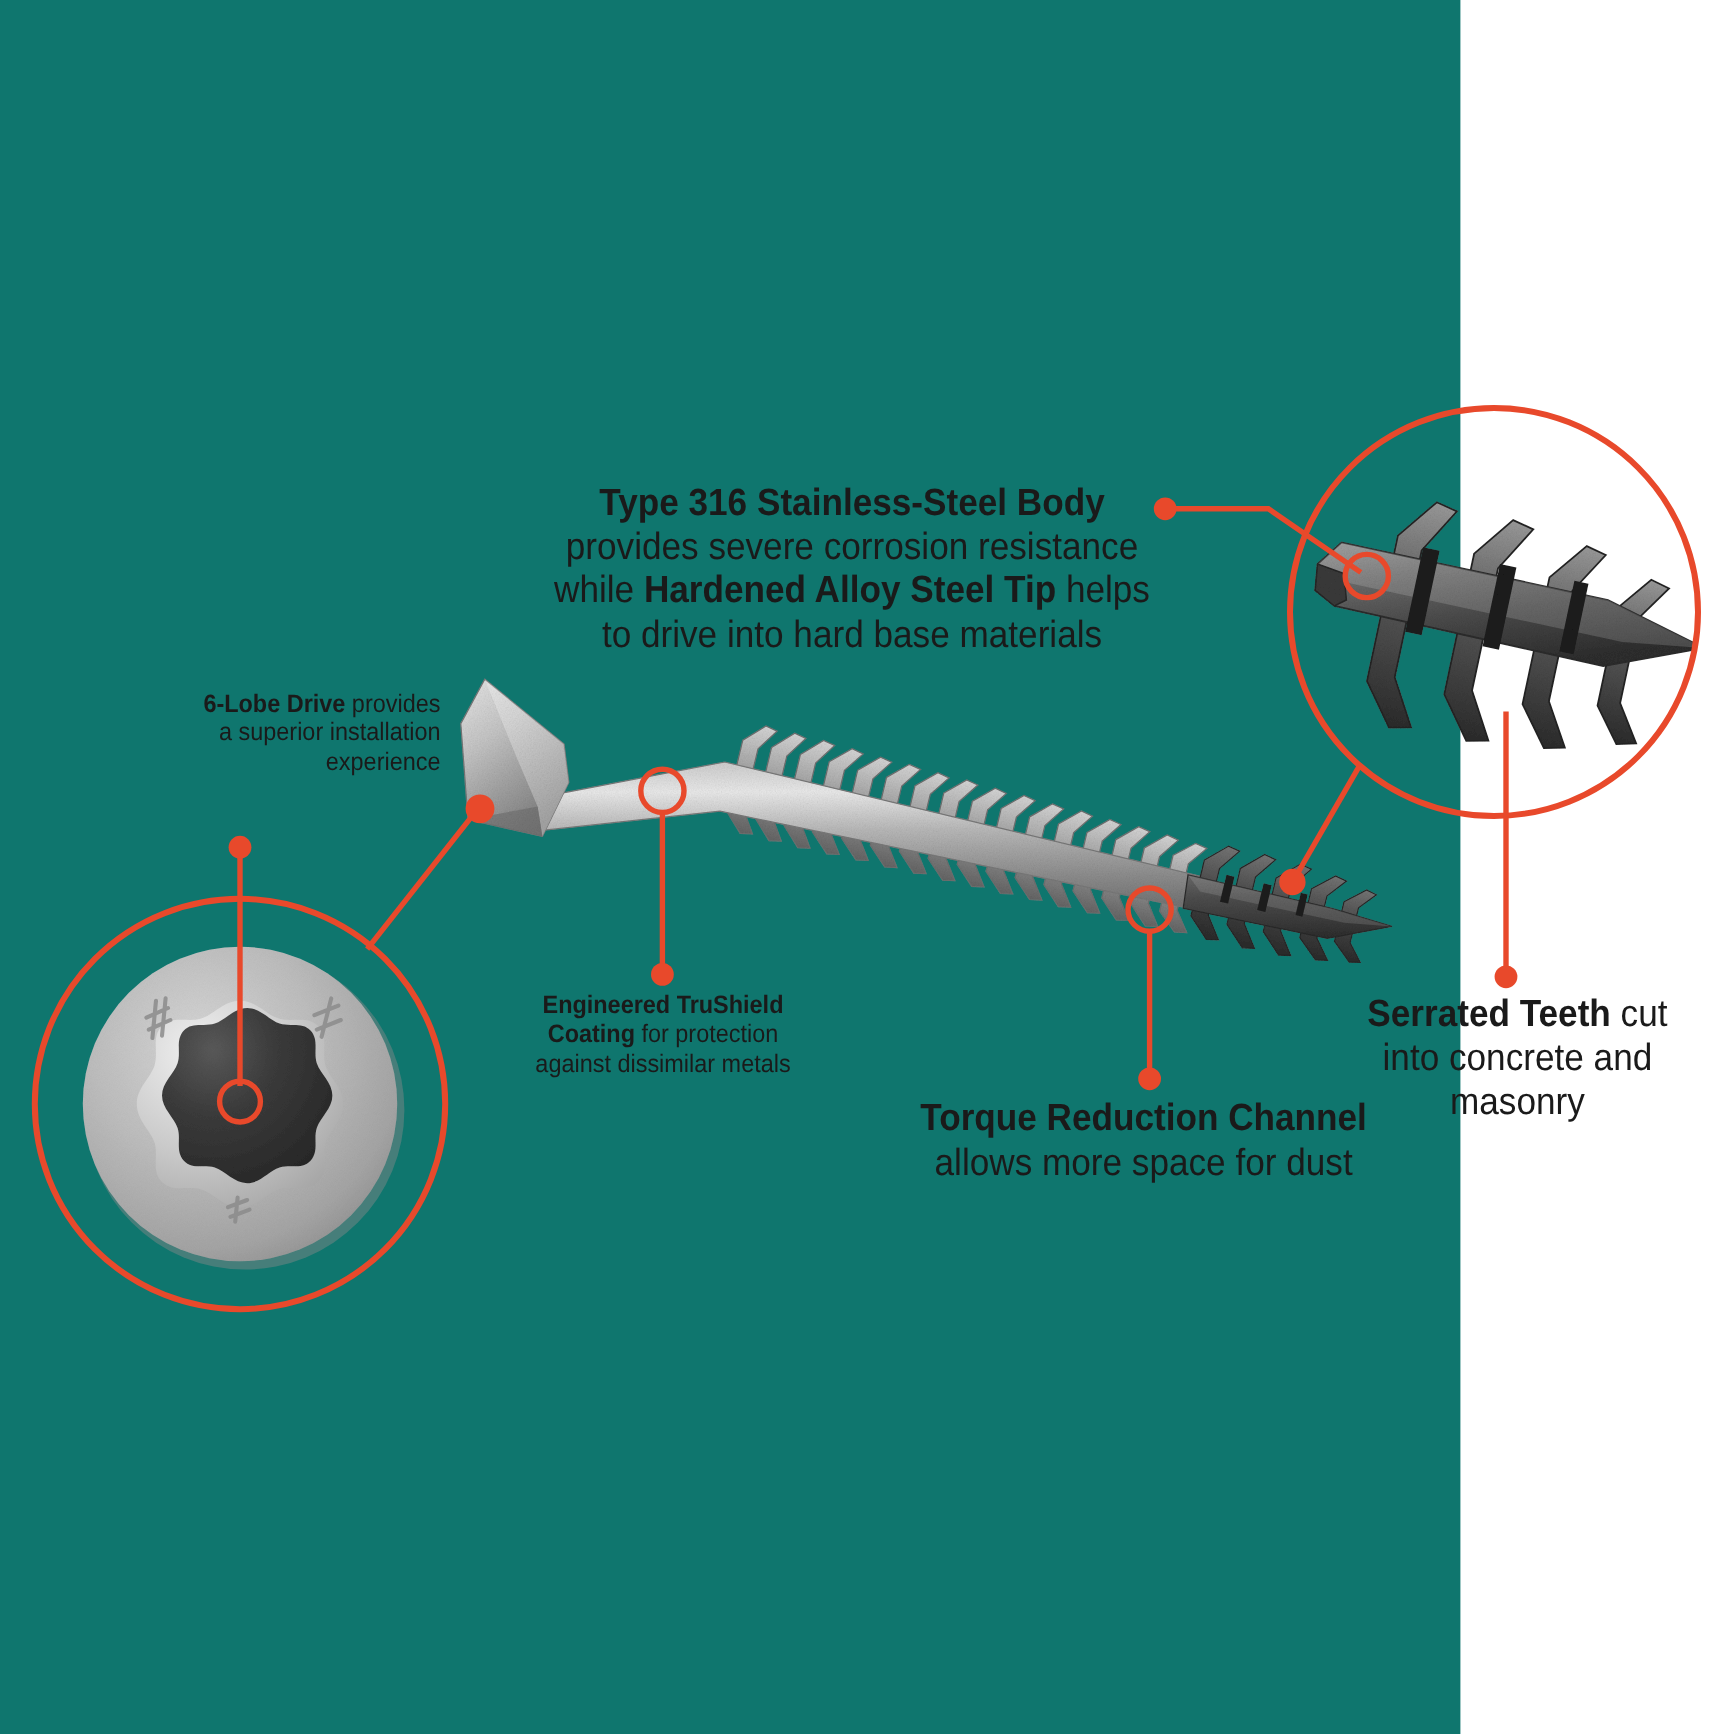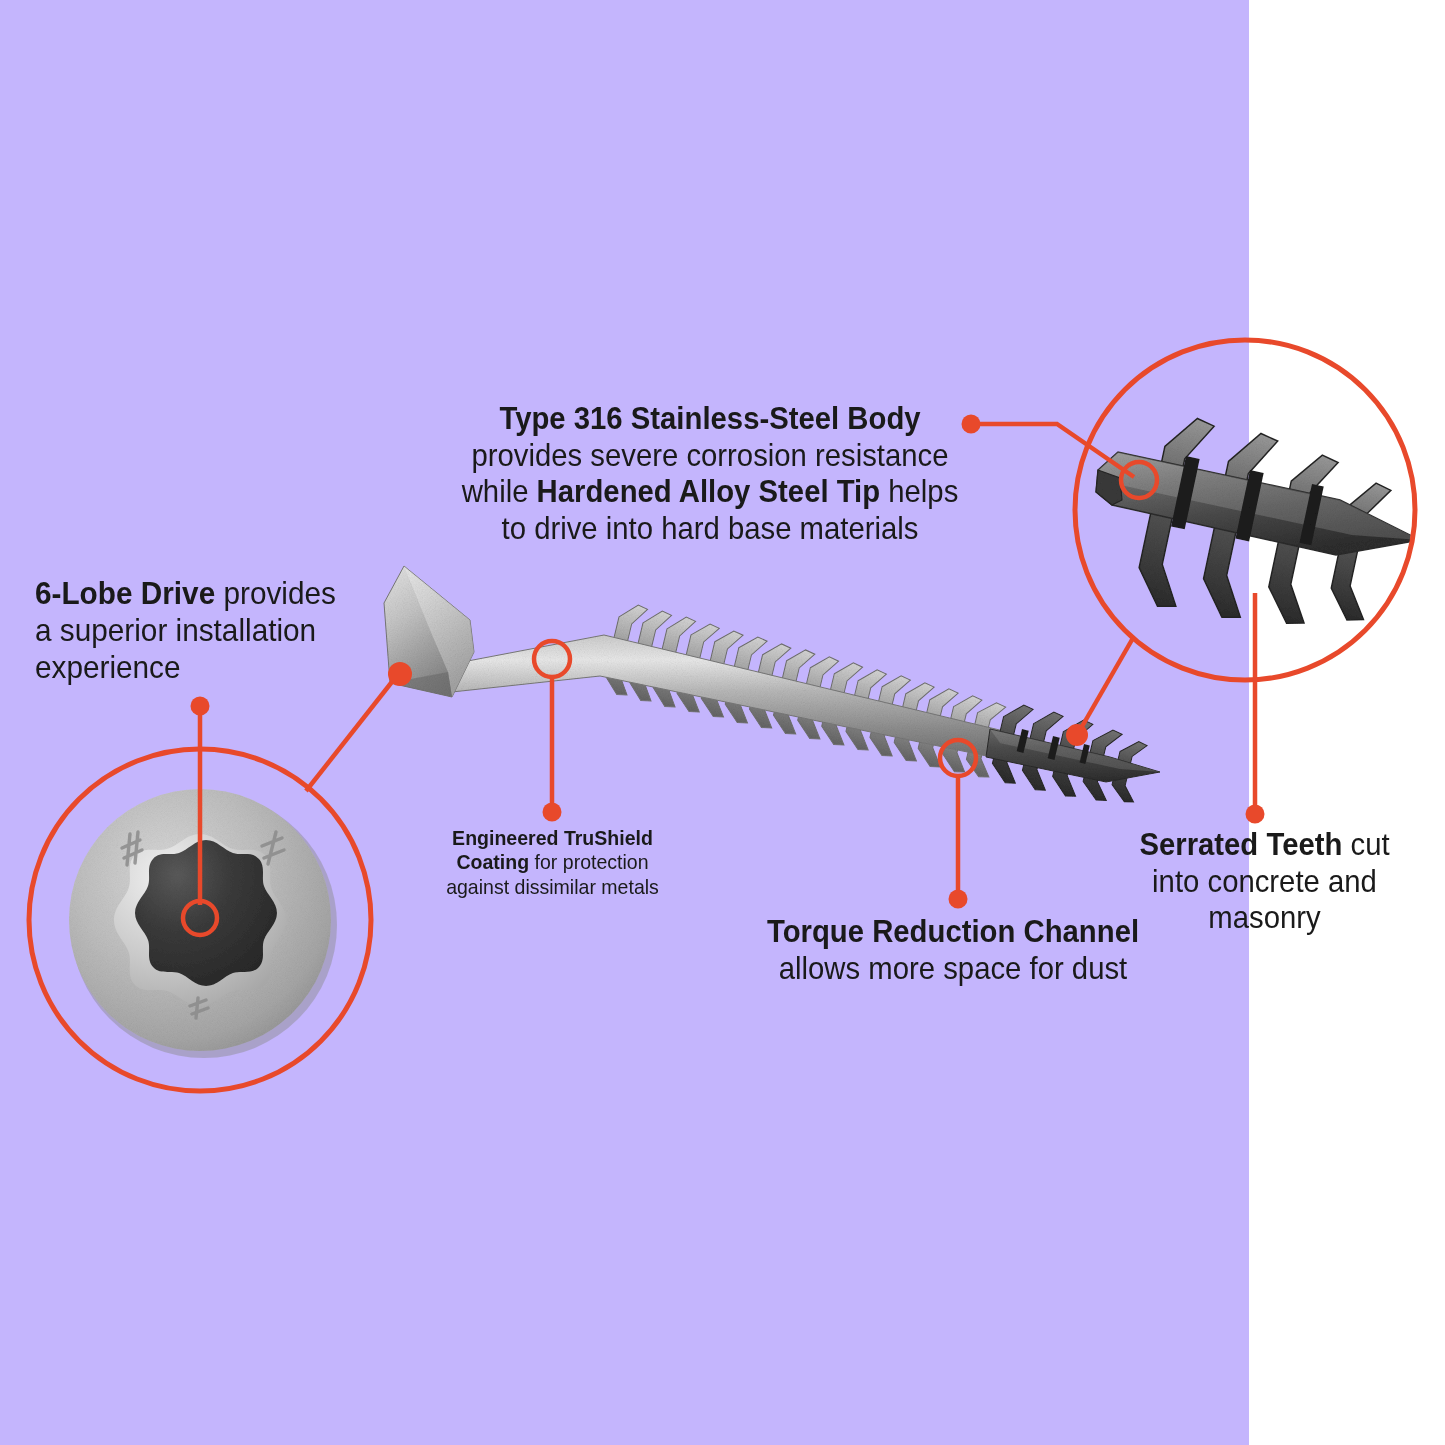--- a/index.html
+++ b/index.html
@@ -2,37 +2,37 @@
 <html><head>
 <meta charset="utf-8">
 <title>Screw Feature Callout Diagram</title>
 <style>
   html,body{margin:0;padding:0;background:#ffffff;}
   body{
     width:1445px;height:1445px;
     font-family:"Liberation Sans","DejaVu Sans",sans-serif;
     overflow:hidden;
   }
-  #stage{position:relative;width:1217px;height:1445px;background:#c4b5fd;padding-left:32px;}
+  #stage{position:relative;width:1217px;height:1445px;background:#0f766e;}
 
   .svg-layer{position:absolute;left:0;top:0;width:1445px;height:1445px;}
 
   
   .callout{position:absolute;color:#1a1a1a;line-height:1.16;}
   .callout .ln{display:block;white-space:nowrap;}
   .callout b{font-weight:bold;}
 
   .c-body{
     left:430px;top:400px;width:560px;
     text-align:center;font-size:31.5px;
     font-stretch:condensed;
   }
   .c-lobe{
-    left:22px;top:575px;width:370px;
-    text-align:left;font-size:32px;
+    left:10px;top:575px;width:370px;
+    text-align:right;font-size:21px;
   }
   .c-coat{
     left:370px;top:826px;width:365px;
     text-align:center;font-size:21px;
   }
   .c-torque{
     left:748px;top:913px;width:410px;
     text-align:center;font-size:31.5px;
   }
   .c-serr{

